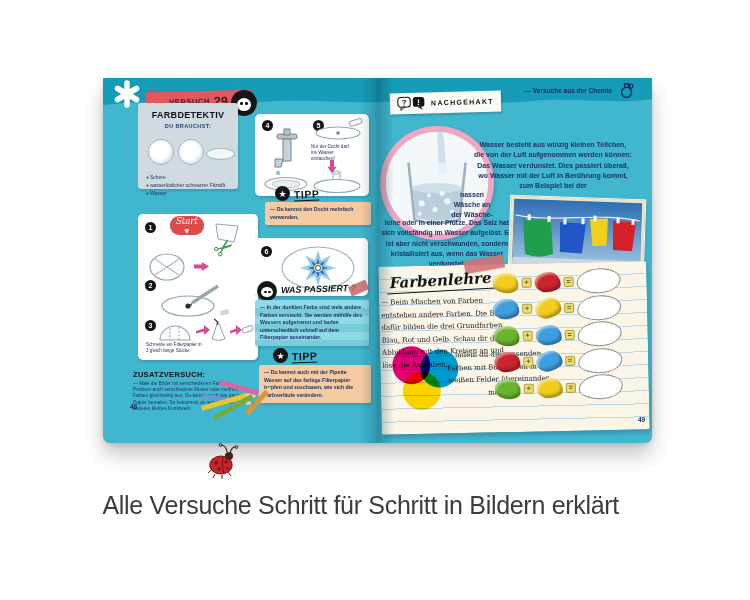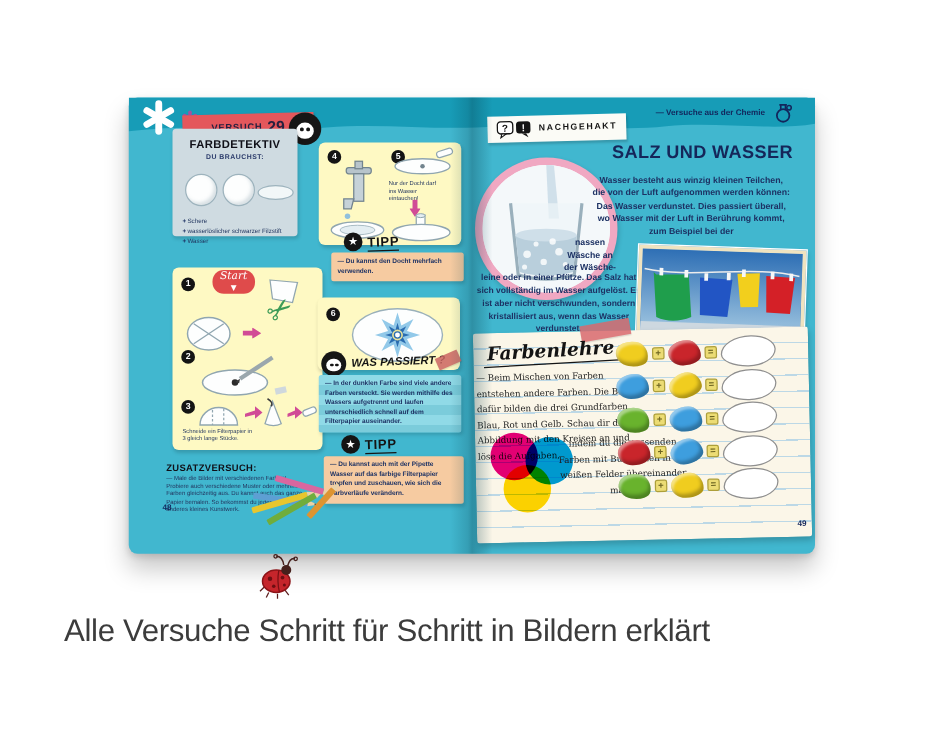--- a/index.html
+++ b/index.html
@@ -31,21 +31,21 @@
   
   .card{position:absolute;background:#cfdbe1;border-radius:3px;box-shadow:1px 2px 3px rgba(0,0,0,.15);}
   .card .ttl{margin-top:7px;text-align:center;font-size:9px;font-weight:800;color:#101018;letter-spacing:.3px;}
   .card .sub{margin-top:3px;text-align:center;font-size:5.5px;font-weight:700;color:#2a3a6a;letter-spacing:.4px;}
   .m-circle{position:absolute;border-radius:50%;background:#fdfefe;border:1px solid #9db3bd;box-shadow:inset -2px -2px 3px rgba(150,170,180,.35);}
   .m-dish{position:absolute;border-radius:50%;background:#f2f7f8;border:1px solid #9db3bd;}
   .mat-list{position:absolute;font-size:5px;line-height:8px;color:#21355f;}
   .mat-list .b{font-weight:800;color:#1d3264;margin-right:1px;}
 
   
-  .panel{position:absolute;background:#fef9c3;border-radius:5px;box-shadow:1px 2px 3px rgba(0,0,0,.16);}
+  .panel{position:absolute;background:#ffffff;border-radius:5px;box-shadow:1px 2px 3px rgba(0,0,0,.16);}
   .num{position:absolute;width:11px;height:11px;border-radius:50%;background:#141414;color:#fff;
        font-size:7px;font-weight:700;display:flex;align-items:center;justify-content:center;}
   .start-bubble{position:absolute;background:#df4b4b;color:#fff;border-radius:9px;padding:1px 6px 0;
        font-family:"DejaVu Serif",serif;font-style:italic;font-size:8.5px;text-align:center;line-height:9px;}
   .start-bubble .dn{display:block;font-size:6px;font-style:normal;font-family:"DejaVu Sans",sans-serif;}
   .scissors{position:absolute;font-family:"DejaVu Sans",sans-serif;color:#3c9b57;}
   .parrow{position:absolute;background:#d14b96;clip-path:polygon(0 28%,52% 28%,52% 0,100% 50%,52% 100%,52% 72%,0 72%);}
   .step-cap{position:absolute;font-size:4.6px;line-height:5.8px;color:#23365f;}
   .tiny-note{position:absolute;font-size:4.6px;line-height:5.8px;color:#23365f;}
 
@@ -93,21 +93,21 @@
   .blob{width:26px;height:20px;border-radius:58% 42% 55% 45%/50% 62% 38% 50%;
         box-shadow:inset -2px -3px 3px rgba(0,0,0,.28),inset 2px 2px 2px rgba(255,255,255,.45);}
   .eq-row:nth-child(odd) .blob1{transform:rotate(10deg);}
   .eq-row:nth-child(even) .blob2{transform:rotate(-12deg);}
   .blob.result{width:42px;height:23px;background:#fff;border:1.4px solid #8f8f8f;box-shadow:none;
                border-radius:55% 45% 50% 50%/60% 45% 55% 40%;}
   .eq-sign{width:8px;height:8px;margin:0 3px;background:#ecdc74;border:1px solid #ad9f3a;border-radius:2px;
            color:#6b6320;font-size:7.5px;font-weight:800;display:flex;align-items:center;justify-content:center;line-height:8px;}
 
   
-  .caption{position:absolute;left:0;top:487px;width:619px;text-align:center;color:#3c3c3c;
+  .caption{position:absolute;left:0;top:487px;width:619px;text-align:right;color:#3c3c3c;
            font-size:25px;line-height:36px;letter-spacing:-0.3px;}
 </style>
 </head>
 <body>
 
 <div class="canvas">
 
   <div class="book">
 
     <svg class="band" viewBox="0 0 549 36" preserveAspectRatio="none">
@@ -303,21 +303,20 @@
           <rect x="1" y="1" width="14" height="11" rx="3" fill="#fff" stroke="#141414" stroke-width="1.2"></rect>
           <path d="M5,12 L4,15.5 L9,12 Z" fill="#fff" stroke="#141414" stroke-width="1"></path>
           <text x="8" y="10" text-anchor="middle" font-size="9" font-weight="bold" fill="#141414">?</text>
           <rect x="18" y="1" width="13" height="11" rx="3" fill="#141414"></rect>
           <path d="M27,12 L29,15.5 L23,12 Z" fill="#141414"></path>
           <text x="24.5" y="10" text-anchor="middle" font-size="9" font-weight="bold" fill="#ffffff">!</text>
         </svg>
         <span class="nach-label">NACHGEHAKT</span>
       </div>
 
-      <div class="rp-title" style="left:104px;top:36px;width:164px">SALZ UND WASSER</div>
 
       <div class="photo-ring" style="left:4px;top:48px;width:102px;height:102px">
         <div class="inner">
           <svg width="102" height="102" viewBox="0 0 100 100">
             <rect width="100" height="100" fill="#f4f8fa"></rect>
             <path d="M50,0 L56,0 L60,42 L52,42 Z" fill="#ccdde8" opacity=".9"></path>
             <path d="M22,30 L28,86 Q50,93 72,86 L78,30" fill="rgba(238,245,248,.7)" stroke="#9ab0bc" stroke-width="2.5"></path>
             <path d="M26,55 L29,84 Q50,90 71,84 L74,55 Z" fill="#b9cfdc"></path>
             <ellipse cx="50" cy="55" rx="24" ry="5" fill="#cfdfe9"></ellipse>
             <g fill="#ffffff" opacity=".8">

